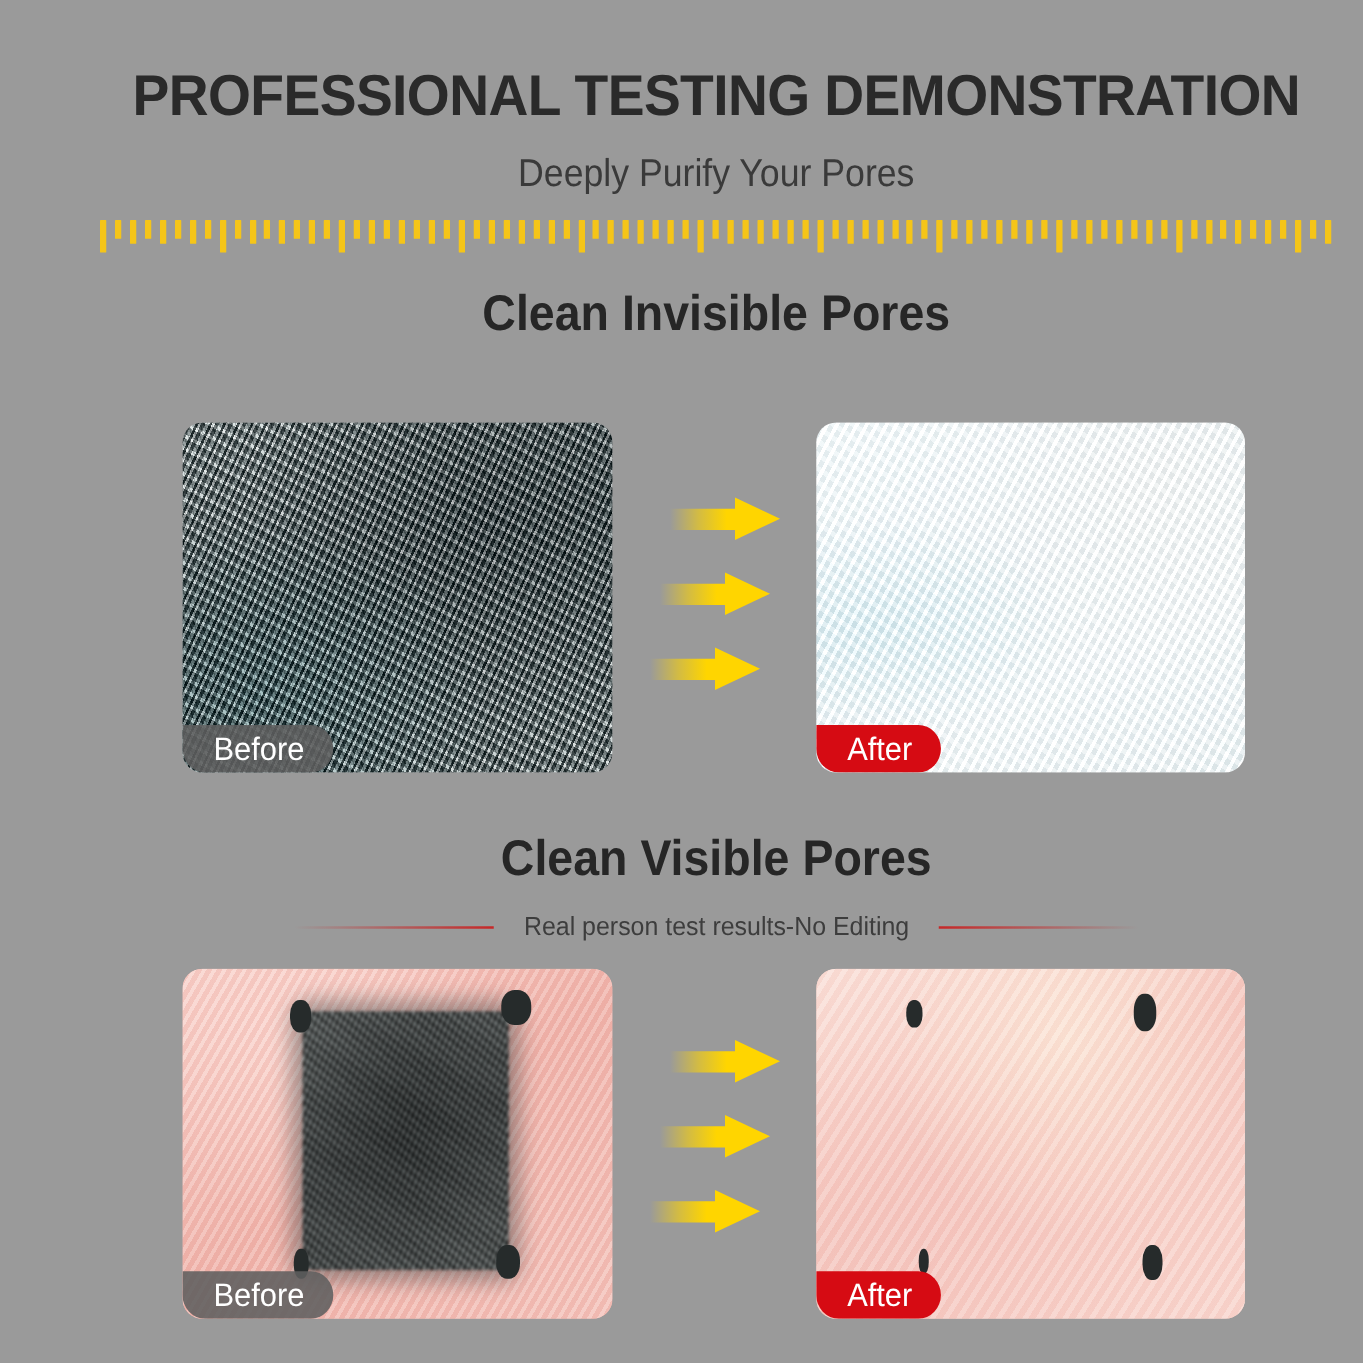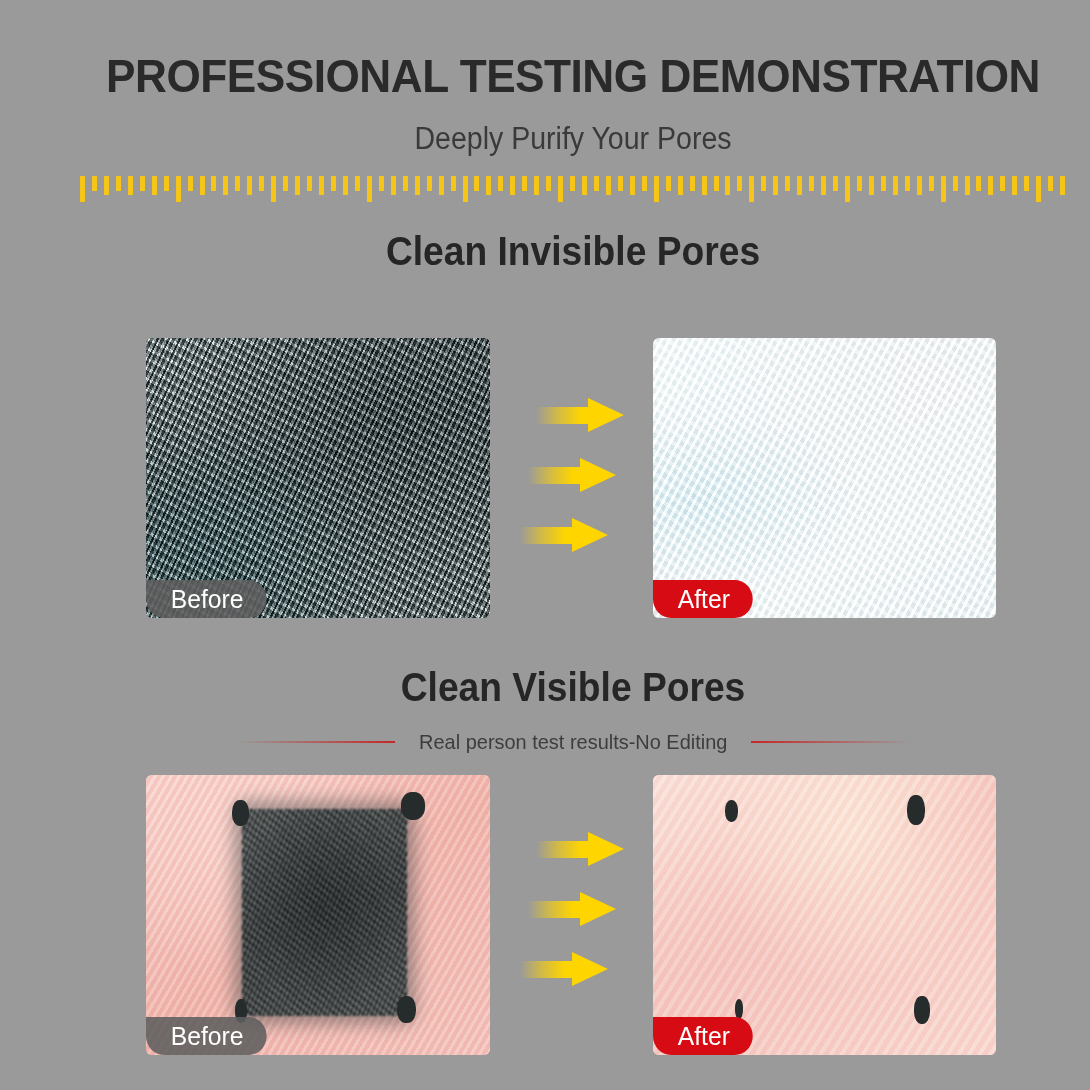--- a/index.html
+++ b/index.html
@@ -57,21 +57,21 @@
   .cap-line{height:2px;width:160px;}
   .cap-line.left{background:linear-gradient(to right,rgba(200,30,30,0),#c62828);}
   .cap-line.right{background:linear-gradient(to left,rgba(200,30,30,0),#c62828);}
   .cap-text{
     font-size:21px;color:#3d3d3d;font-weight:300;white-space:nowrap;
     transform:scaleX(0.95);
   }
 
   
   .photo{
-    position:absolute;border-radius:6px;overflow:hidden;
+    position:absolute;border-radius:16px;overflow:hidden;
   }
   .photo .tex{position:absolute;inset:0;}
 
   
   .tex-derm-before{
     background-color:#8d9493;
     background-image:
       repeating-linear-gradient(115deg, rgba(10,20,22,.62) 0 2px, rgba(255,255,255,.30) 2px 4px, rgba(20,30,32,.45) 4px 7px, rgba(230,240,240,.22) 7px 10px),
       repeating-linear-gradient(28deg, rgba(8,18,20,.50) 0 3px, rgba(245,250,250,.26) 3px 6px, rgba(25,35,38,.38) 6px 9px),
       repeating-linear-gradient(72deg, rgba(0,10,12,.34) 0 1px, rgba(255,255,255,.18) 1px 3px),

